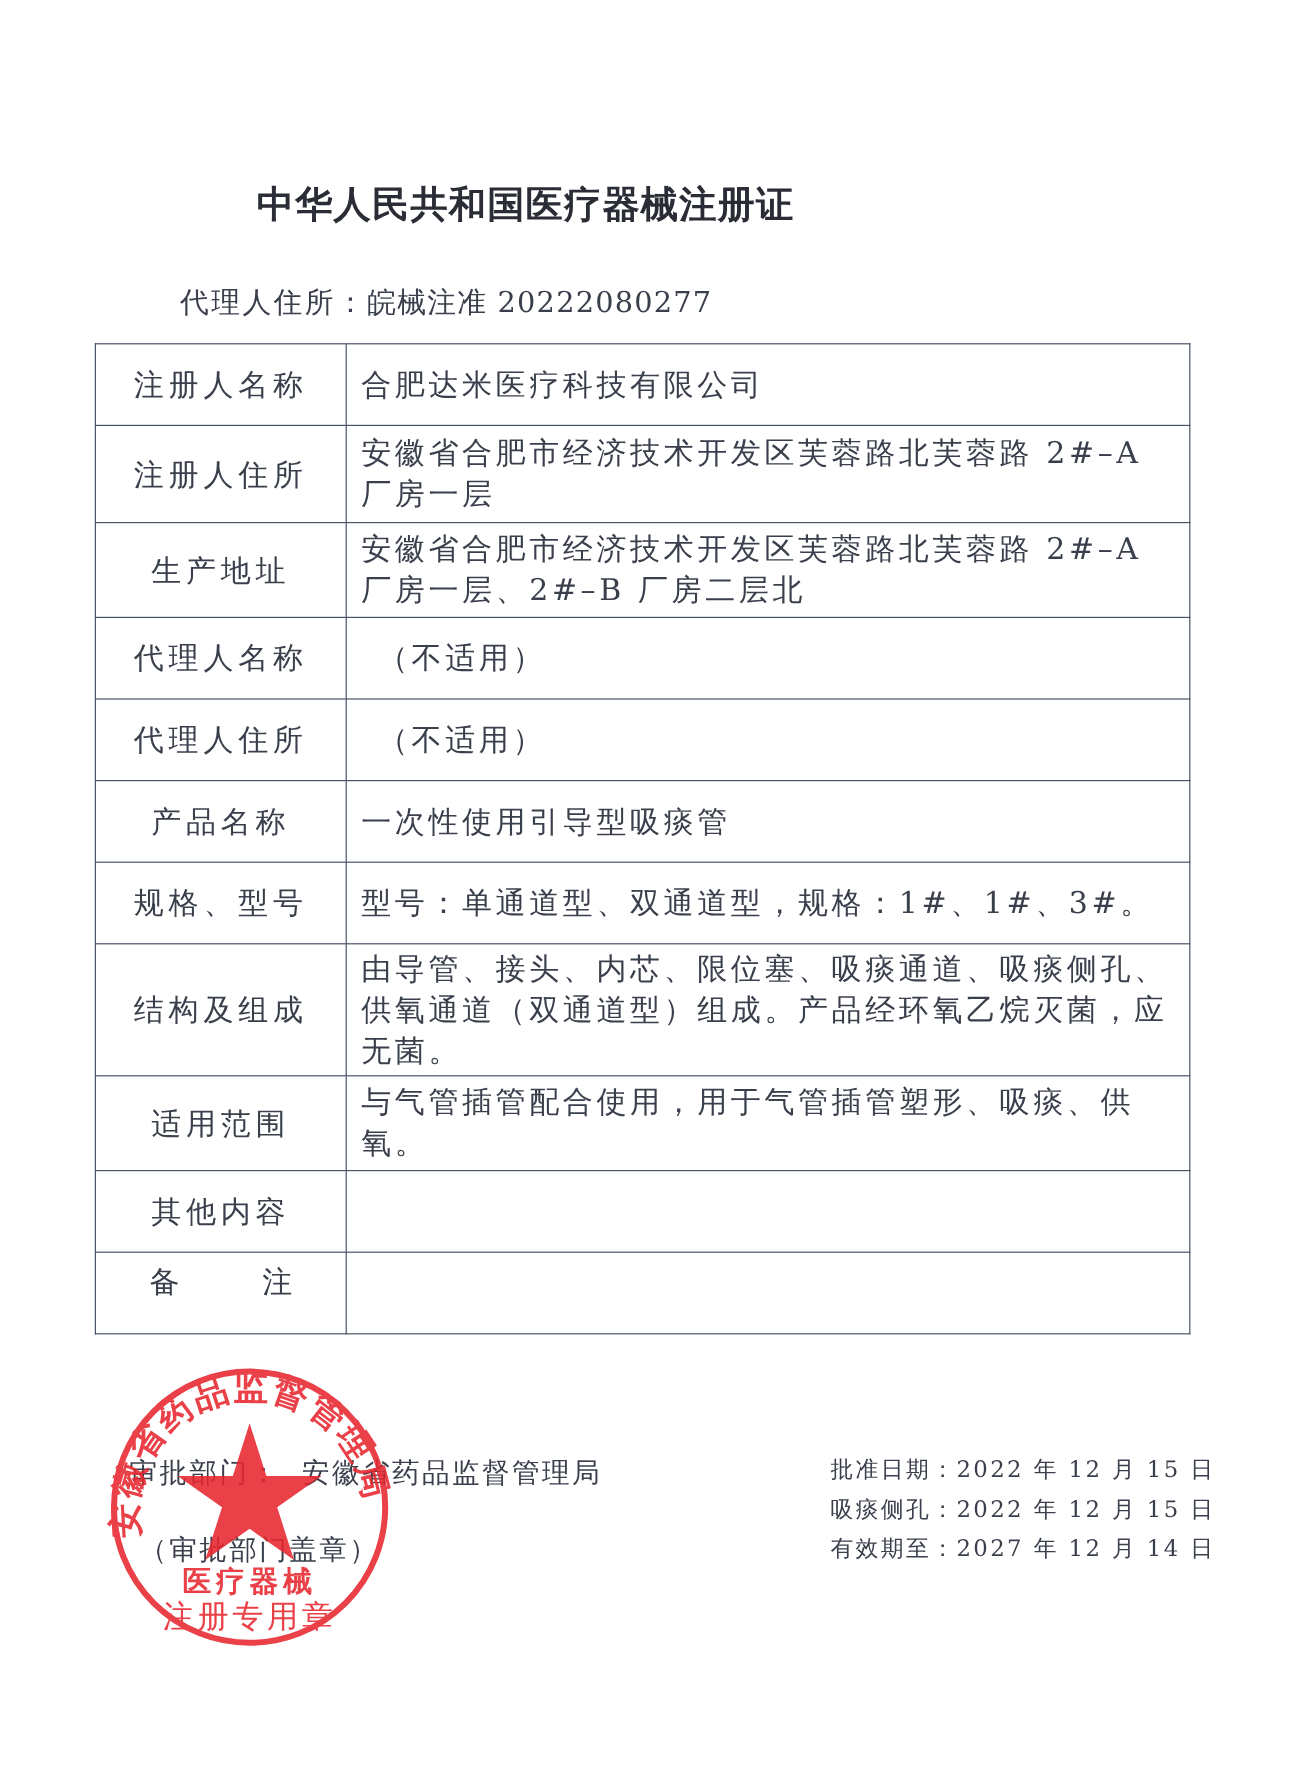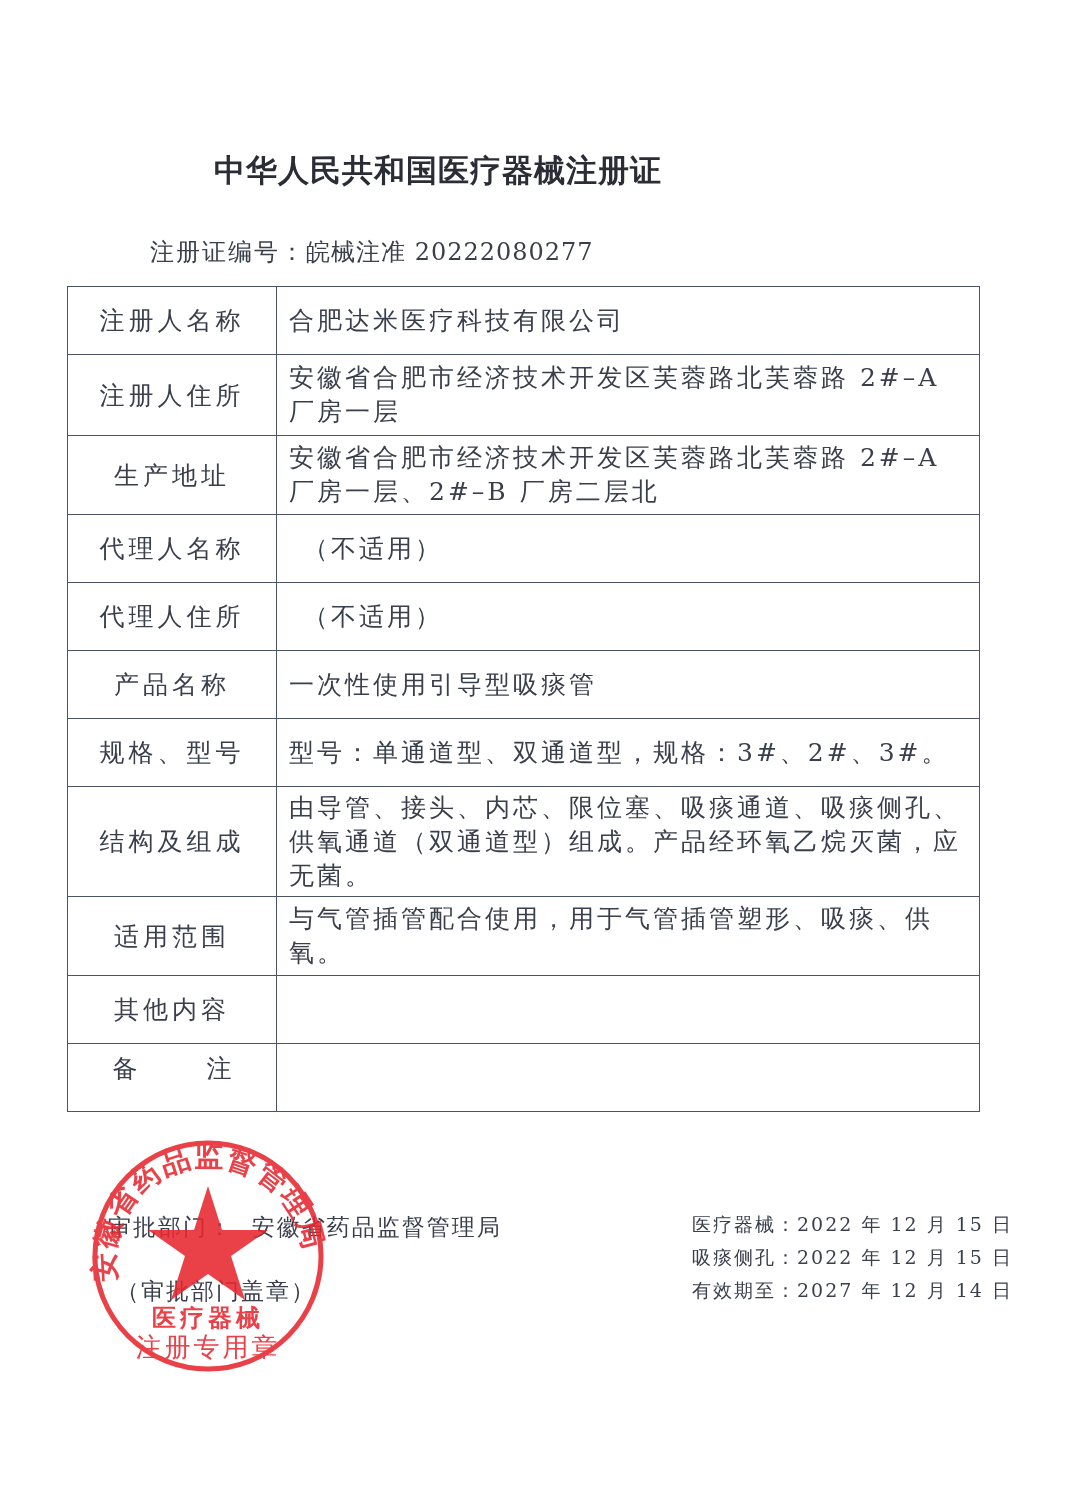--- a/index.html
+++ b/index.html
@@ -12,21 +12,21 @@
     position: absolute; left: 0; width: 876px; top: 150px;
     text-align: center; font-family: "DejaVu Sans", sans-serif;
     font-weight: bold; font-size: 31px; letter-spacing: 1px; color: #2a2d35;
   }
   .reg-no {
     position: absolute; left: 150px; top: 236px;
     font-size: 24px; letter-spacing: 2px; color: #3a3f4c;
   }
   .reg-no .val { letter-spacing: 1px; }
   table.cert {
-    position: absolute; left: 67px; top: 286px; width: 913px;
+    position: absolute; left: 79px; top: 286px; width: 913px;
     border-collapse: collapse; table-layout: fixed;
   }
   table.cert td {
     border: 1.5px solid #4a5468; padding: 0; vertical-align: middle;
   }
   td.lbl {
     width: 208px; text-align: center; font-size: 25px; letter-spacing: 4px; color: #3a3f4c;
   }
   td.val {
     padding: 2px 8px 2px 12px !important; font-size: 25px; line-height: 34px;
@@ -46,21 +46,21 @@
     pointer-events: none; opacity: 0.88;
   }
   .text-nowrap { white-space: nowrap; }
 </style>
 </head>
 <body>
 
 <div class="title">中华人民共和国医疗器械注册证</div>
 
 <div class="reg-no">
-  <span>注册证编号：</span><span class="val">皖械注准 20222080277</span>
+  <span>代理人住所：</span><span class="val">皖械注准 20222080277</span>
 </div>
 
 <table class="cert">
   <tbody>
       <tr style="height:68px">
     <td class="lbl">注册人名称</td>
     <td class="val">合肥达米医疗科技有限公司</td>
   </tr>
   <tr style="height:81px">
     <td class="lbl">注册人住所</td>
@@ -77,21 +77,21 @@
   <tr style="height:68px">
     <td class="lbl">代理人住所</td>
     <td class="val indent">（不适用）</td>
   </tr>
   <tr style="height:68px">
     <td class="lbl">产品名称</td>
     <td class="val">一次性使用引导型吸痰管</td>
   </tr>
   <tr style="height:68px">
     <td class="lbl">规格、型号</td>
-    <td class="val text-nowrap">型号：单通道型、双通道型，规格：3#、2#、3#。</td>
+    <td class="val text-nowrap">型号：单通道型、双通道型，规格：1#、1#、3#。</td>
   </tr>
   <tr style="height:110px">
     <td class="lbl">结构及组成</td>
     <td class="val">由导管、接头、内芯、限位塞、吸痰通道、吸痰侧孔、供氧通道（双通道型）组成。产品经环氧乙烷灭菌，应无菌。</td>
   </tr>
   <tr style="height:79px">
     <td class="lbl">适用范围</td>
     <td class="val">与气管插管配合使用，用于气管插管塑形、吸痰、供氧。</td>
   </tr>
   <tr style="height:68px">
@@ -104,21 +104,21 @@
   </tr>
 </tbody>
   </table>
 
 <div class="foot-left">
   <span>审批部门：</span>&nbsp;&nbsp;<span>安徽省药品监督管理局</span>
   <div class="stamp-note">（审批部门盖章）</div>
 </div>
 
 <div class="foot-right">
-  <div><span>医疗器械：</span><span>2022 年 12 月 15 日</span></div>
+  <div><span>批准日期：</span><span>2022 年 12 月 15 日</span></div>
   <div><span>吸痰侧孔：</span><span>2022 年 12 月 15 日</span></div>
   <div><span>有效期至：</span><span>2027 年 12 月 14 日</span></div>
 </div>
 
 <svg class="stamp" viewBox="0 0 240 236" xmlns="http://www.w3.org/2000/svg">
   <defs>
     <path id="arc" d="M 30 150 A 95 95 0 1 1 212 150" fill="none"></path>
   </defs>
   <circle cx="120" cy="118" r="113" fill="none" stroke="#e8262f" stroke-width="5"></circle>
   <text font-family="DejaVu Sans, sans-serif" font-weight="bold" font-size="29" fill="#e8262f" letter-spacing="2">

